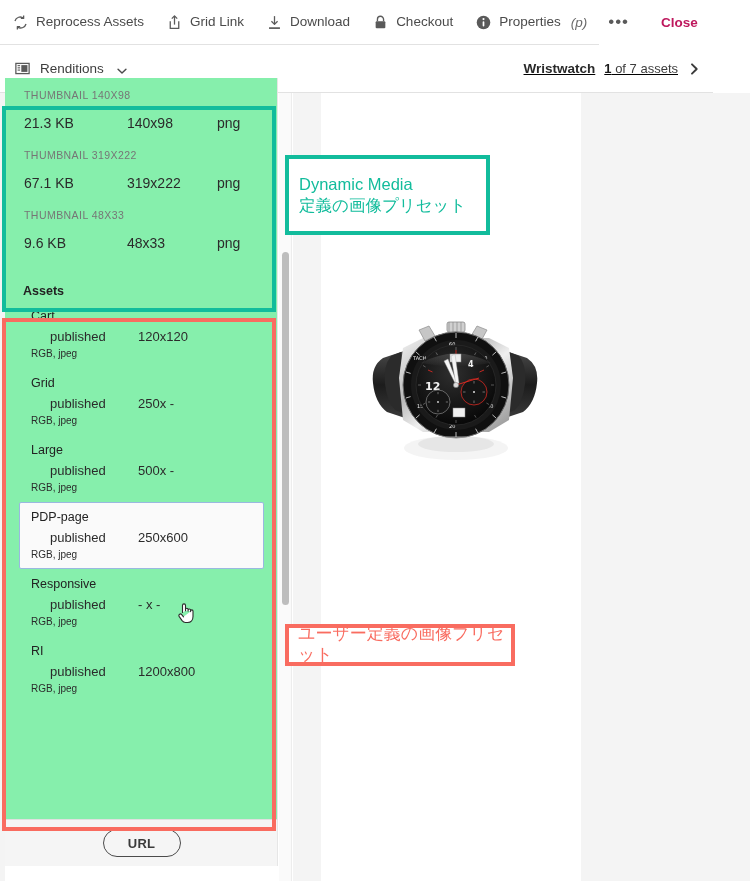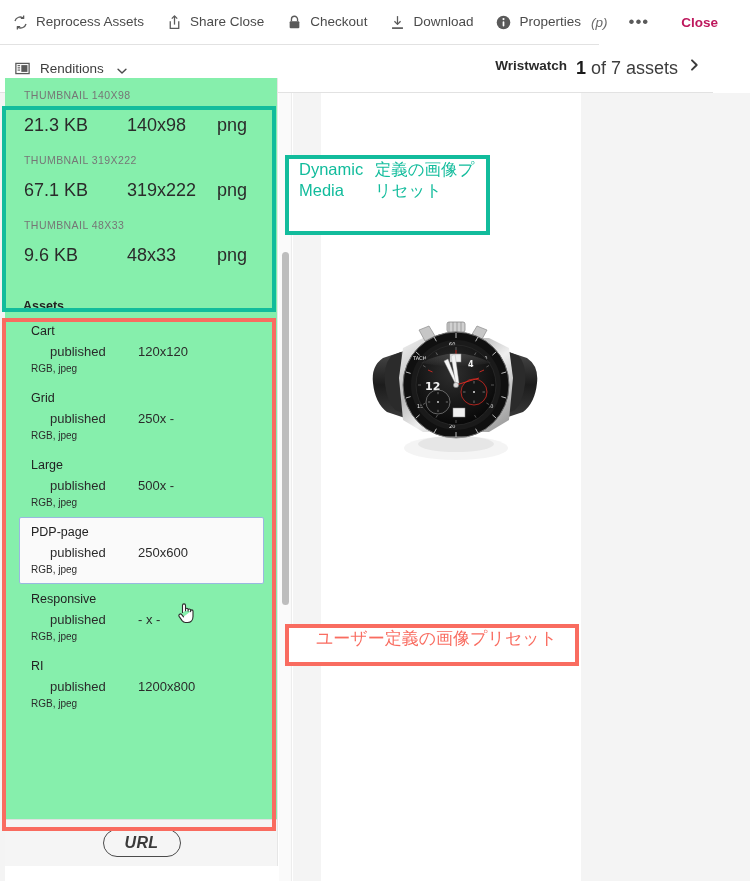--- a/index.html
+++ b/index.html
@@ -62,25 +62,26 @@
   .sub-left {
     display: flex; align-items: center; gap: 9px;
     padding-left: 14px; cursor: pointer;
   }
   .sub-title { font-size: 13.5px; color: #3d3d3d; }
   .chev-dn {
     width: 12px; height: 12px; margin-left: 3px;
   }
   .sub-right {
     margin-left: auto;
-    display: flex; align-items: flex-start; gap: 9px;
+    display: flex; align-items: center; gap: 9px;
     padding-right: 12px;
+    text-decoration: underline;
   }
   .asset-name { font-size: 13.5px; color: #2a2a2a; font-weight: 700; }
-  .asset-count { font-size: 18px; color: #3d3d3d; }
+  .asset-count { font-size: 13px; color: #3d3d3d; }
   .asset-count b { font-weight: 700; color: #1a1a1a; }
   .chev-rt { width: 14px; height: 14px; cursor: pointer; }
 
   
   .left-rail {
     position: absolute; left: 0; top: 93px;
     width: 5px; height: 788px;
     background: #f4f4f4;
   }
 
@@ -101,21 +102,21 @@
 
   
   .thumb-block { padding: 11px 0 4px 19px; }
   .thumb-head {
     font-size: 10.5px; letter-spacing: 0.45px;
     color: #767676; text-transform: uppercase;
     padding-bottom: 14px;
   }
   .thumb-row {
     display: flex; align-items: baseline;
-    font-size: 18px; color: #2b2b2b;
+    font-size: 14px; color: #2b2b2b;
     padding-bottom: 18px;
   }
   .c-size { width: 103px; }
   .c-dim  { width: 90px; }
   .c-fmt  { width: 60px; }
 
   
   .dyn-section { padding: 3px 0 0 0; }
   .dyn-title {
     font-size: 12.5px; font-weight: 700; color: #222;
@@ -151,26 +152,25 @@
     width: 273px; height: 47px;
     background: #f5f5f5;
     border-top: 1px solid #e0e0e0;
     display: flex; align-items: center; justify-content: center;
   }
   .url-btn {
     min-width: 78px; height: 28px;
     border: 1.6px solid #4b4b4b;
     border-radius: 14px;
     background: transparent;
-    color: #3a3a3a; font-size: 16px; font-weight: 700;
+    color: #3a3a3a; font-size: 13px; font-weight: 700;
     letter-spacing: 0.3px;
     display: flex; align-items: center; justify-content: center;
     cursor: pointer;
     font-family: "Liberation Sans", sans-serif;
-    font-style: italic;
   }
 
   
   .scroll-track {
     position: absolute; left: 279px; top: 93px;
     width: 13px; height: 788px;
     background: #fafafa;
     border-right: 1px solid #ededed;
   }
   .scroll-thumb {
@@ -194,35 +194,36 @@
   .watch-wrap {
     position: absolute;
     left: 40px; top: 215px;
     width: 190px; height: 175px;
   }
 
   
   .anno {
     position: absolute;
     background: #fff;
-    display: flex; flex-direction: row; justify-content: center;
+    display: flex; flex-direction: column; justify-content: center;
     line-height: 1.25;
   }
   .anno-green {
     left: 285px; top: 155px;
     width: 205px; height: 80px;
     border: 4px solid #12bc9c;
     padding-left: 10px;
   }
   .anno-green .ln { color: #12bc9c; font-size: 16.5px; }
   .anno-red {
     left: 285px; top: 624px;
-    width: 294px; height: 42px;
+    width: 230px; height: 42px;
     border: 4px solid #f96c60;
     padding-left: 9px;
+    font-family: Liberation Mono, monospace;
   }
   .anno-red .ln { color: #f96c60; font-size: 17px; }
 
   
   .hl {
     position: absolute;
     pointer-events: none;
   }
   .hl-green {
     left: 2px; top: 106px;
@@ -262,42 +263,42 @@
     </div>
 
     <div class="tb-item">
       <span class="tb-ico">
         <svg viewBox="0 0 20 20" width="17" height="17" fill="none" stroke="#5a5a5a" stroke-width="1.5">
           <path d="M5 8.5V17h10V8.5" stroke-linejoin="round"></path>
           <path d="M10 12.5V2.2"></path>
           <path d="M6.8 5.4 10 2.2l3.2 3.2" stroke-linejoin="round"></path>
         </svg>
       </span>
-      <span class="tb-label">Share Close</span>
-    </div>
-
-    <div class="tb-item">
-      <span class="tb-ico">
-        <svg viewBox="0 0 20 20" width="17" height="17">
-          <path d="M6.4 8.6V6.3a3.6 3.6 0 0 1 7.2 0v2.3" fill="none" stroke="#5a5a5a" stroke-width="1.6"></path>
-          <rect x="4.3" y="8.5" width="11.4" height="8.4" rx="1.3" fill="#5a5a5a"></rect>
-        </svg>
-      </span>
-      <span class="tb-label">Checkout</span>
+      <span class="tb-label">Grid Link</span>
     </div>
 
     <div class="tb-item">
       <span class="tb-ico">
         <svg viewBox="0 0 20 20" width="17" height="17" fill="none" stroke="#5a5a5a" stroke-width="1.5">
           <path d="M10 2.5v9.5"></path>
           <path d="M6.4 8.6 10 12.2l3.6-3.6" stroke-linejoin="round"></path>
           <path d="M3.6 16.6h12.8" stroke-width="2"></path>
         </svg>
       </span>
       <span class="tb-label">Download</span>
+    </div>
+
+    <div class="tb-item">
+      <span class="tb-ico">
+        <svg viewBox="0 0 20 20" width="17" height="17">
+          <path d="M6.4 8.6V6.3a3.6 3.6 0 0 1 7.2 0v2.3" fill="none" stroke="#5a5a5a" stroke-width="1.6"></path>
+          <rect x="4.3" y="8.5" width="11.4" height="8.4" rx="1.3" fill="#5a5a5a"></rect>
+        </svg>
+      </span>
+      <span class="tb-label">Checkout</span>
     </div>
 
     <div class="tb-item">
       <span class="tb-ico">
         <svg viewBox="0 0 20 20" width="17" height="17">
           <circle cx="10" cy="10" r="8" fill="#5a5a5a"></circle>
           <rect x="9" y="8.4" width="2" height="6.2" rx="1" fill="#fff"></rect>
           <circle cx="10" cy="6" r="1.25" fill="#fff"></circle>
         </svg>
       </span>

